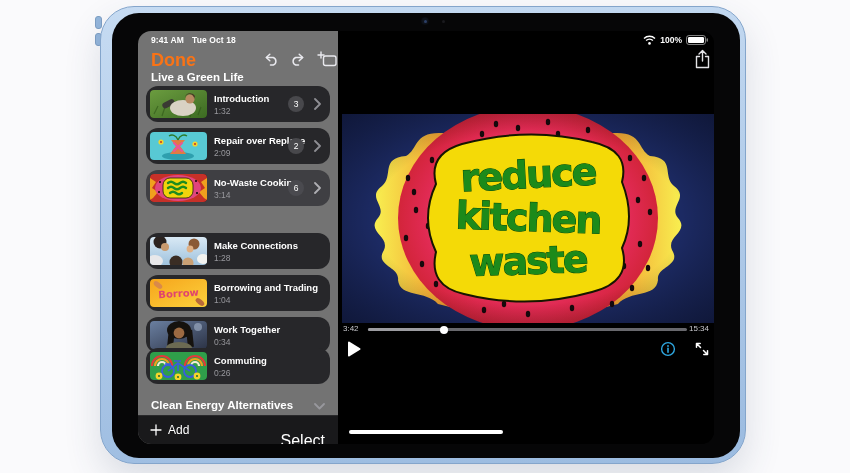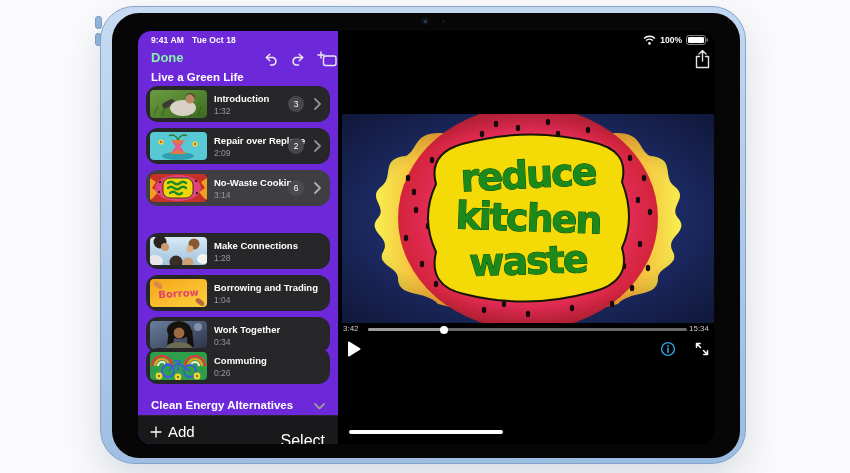--- a/index.html
+++ b/index.html
@@ -17,38 +17,38 @@
           box-shadow:inset 0 0 2px #000}
   .camera::after{content:"";position:absolute;left:2.5px;top:2.5px;width:3px;height:3px;border-radius:50%;background:#2c3f66}
   .sensor-dot{position:absolute;left:330px;top:7px;width:3px;height:3px;border-radius:50%;background:#1a1a1e}
 
   
   .statusbar-left{position:absolute;left:13px;top:4px;color:#fff;font-size:8.5px;font-weight:600;letter-spacing:.1px}
   .statusbar-left span{margin-right:8px}
   .statusbar-right{position:absolute;right:6px;top:4px;display:flex;align-items:flex-start;gap:4px;color:#fff;font-size:8.5px;font-weight:600}
 
   
-  .sidebar{position:absolute;left:0;top:0;width:200px;height:413px;background:#6d28d9}
-  .done-btn{position:absolute;left:13px;top:19px;color:#86efac;font-size:13px;font-weight:700}
+  .sidebar{position:absolute;left:0;top:0;width:200px;height:413px;background:#737373}
+  .done-btn{position:absolute;left:13px;top:19px;color:#f97316;font-size:18px;font-weight:700}
   .edit-icons{position:absolute;left:125px;top:20px;display:flex;gap:11px;align-items:center}
   .sheadrow{position:absolute;left:0;width:200px;height:15px}
   .shead{position:absolute;left:13px;top:0;color:#fff;font-size:11.5px;font-weight:700}
   .shead-chev{position:absolute;right:13px;top:4px}
   .row{position:absolute;left:8px;width:184px;height:36px;border-radius:12px;background:#27272a}
   .row.selected{background:#3f3f43}
   .thumb{position:absolute;left:4px;top:4px;width:57px;height:28px;border-radius:4px;overflow:hidden;background:#111}
   .thumb svg{display:block}
   .rtitle{position:absolute;left:68px;top:7px;color:#fff;font-size:9.5px;font-weight:600;white-space:nowrap}
   .rdur{position:absolute;left:68px;top:19.5px;color:#98989d;font-size:8.5px}
   .badge{position:absolute;right:26px;top:10px;width:16px;height:16px;border-radius:50%;background:#48484c;
          color:#fff;font-size:8.5px;line-height:16px;text-align:center}
   .row.selected .badge{background:#4a4a4f}
   .chev{position:absolute;right:9px;top:12px}
   .side-footer{position:absolute;left:0;bottom:0;width:200px;height:29px;background:#19191b;border-top:1px solid rgba(255,255,255,.07)}
-  .add-btn{position:absolute;left:12px;top:7px;display:flex;align-items:center;gap:6px;color:#fff;font-size:15px}
+  .add-btn{position:absolute;left:12px;top:7px;display:flex;align-items:center;gap:6px;color:#fff;font-size:12px}
   .select-btn{position:absolute;right:13px;top:16px;color:#fff;font-size:16px}
 
   
   .main{position:absolute;left:200px;top:0;width:380px;height:413px;background:#000}
   .share-btn{position:absolute;right:7px;top:18px}
   .video{position:absolute;left:4px;top:83px;width:372px;height:209px;overflow:hidden;background:#1c2a63}
   .timeline-time{position:absolute;top:293px;color:#c9c9ce;font-size:8px}
   .track{position:absolute;left:30px;top:297px;width:319px;height:3px;border-radius:2px;background:#68686d}
   .track-played{position:absolute;left:0;top:0;height:3px;border-radius:2px;background:#9c9ca1}
   .track-thumb{position:absolute;top:-2.5px;width:8px;height:8px;border-radius:50%;background:#fff;transform:translateX(-50%)}

